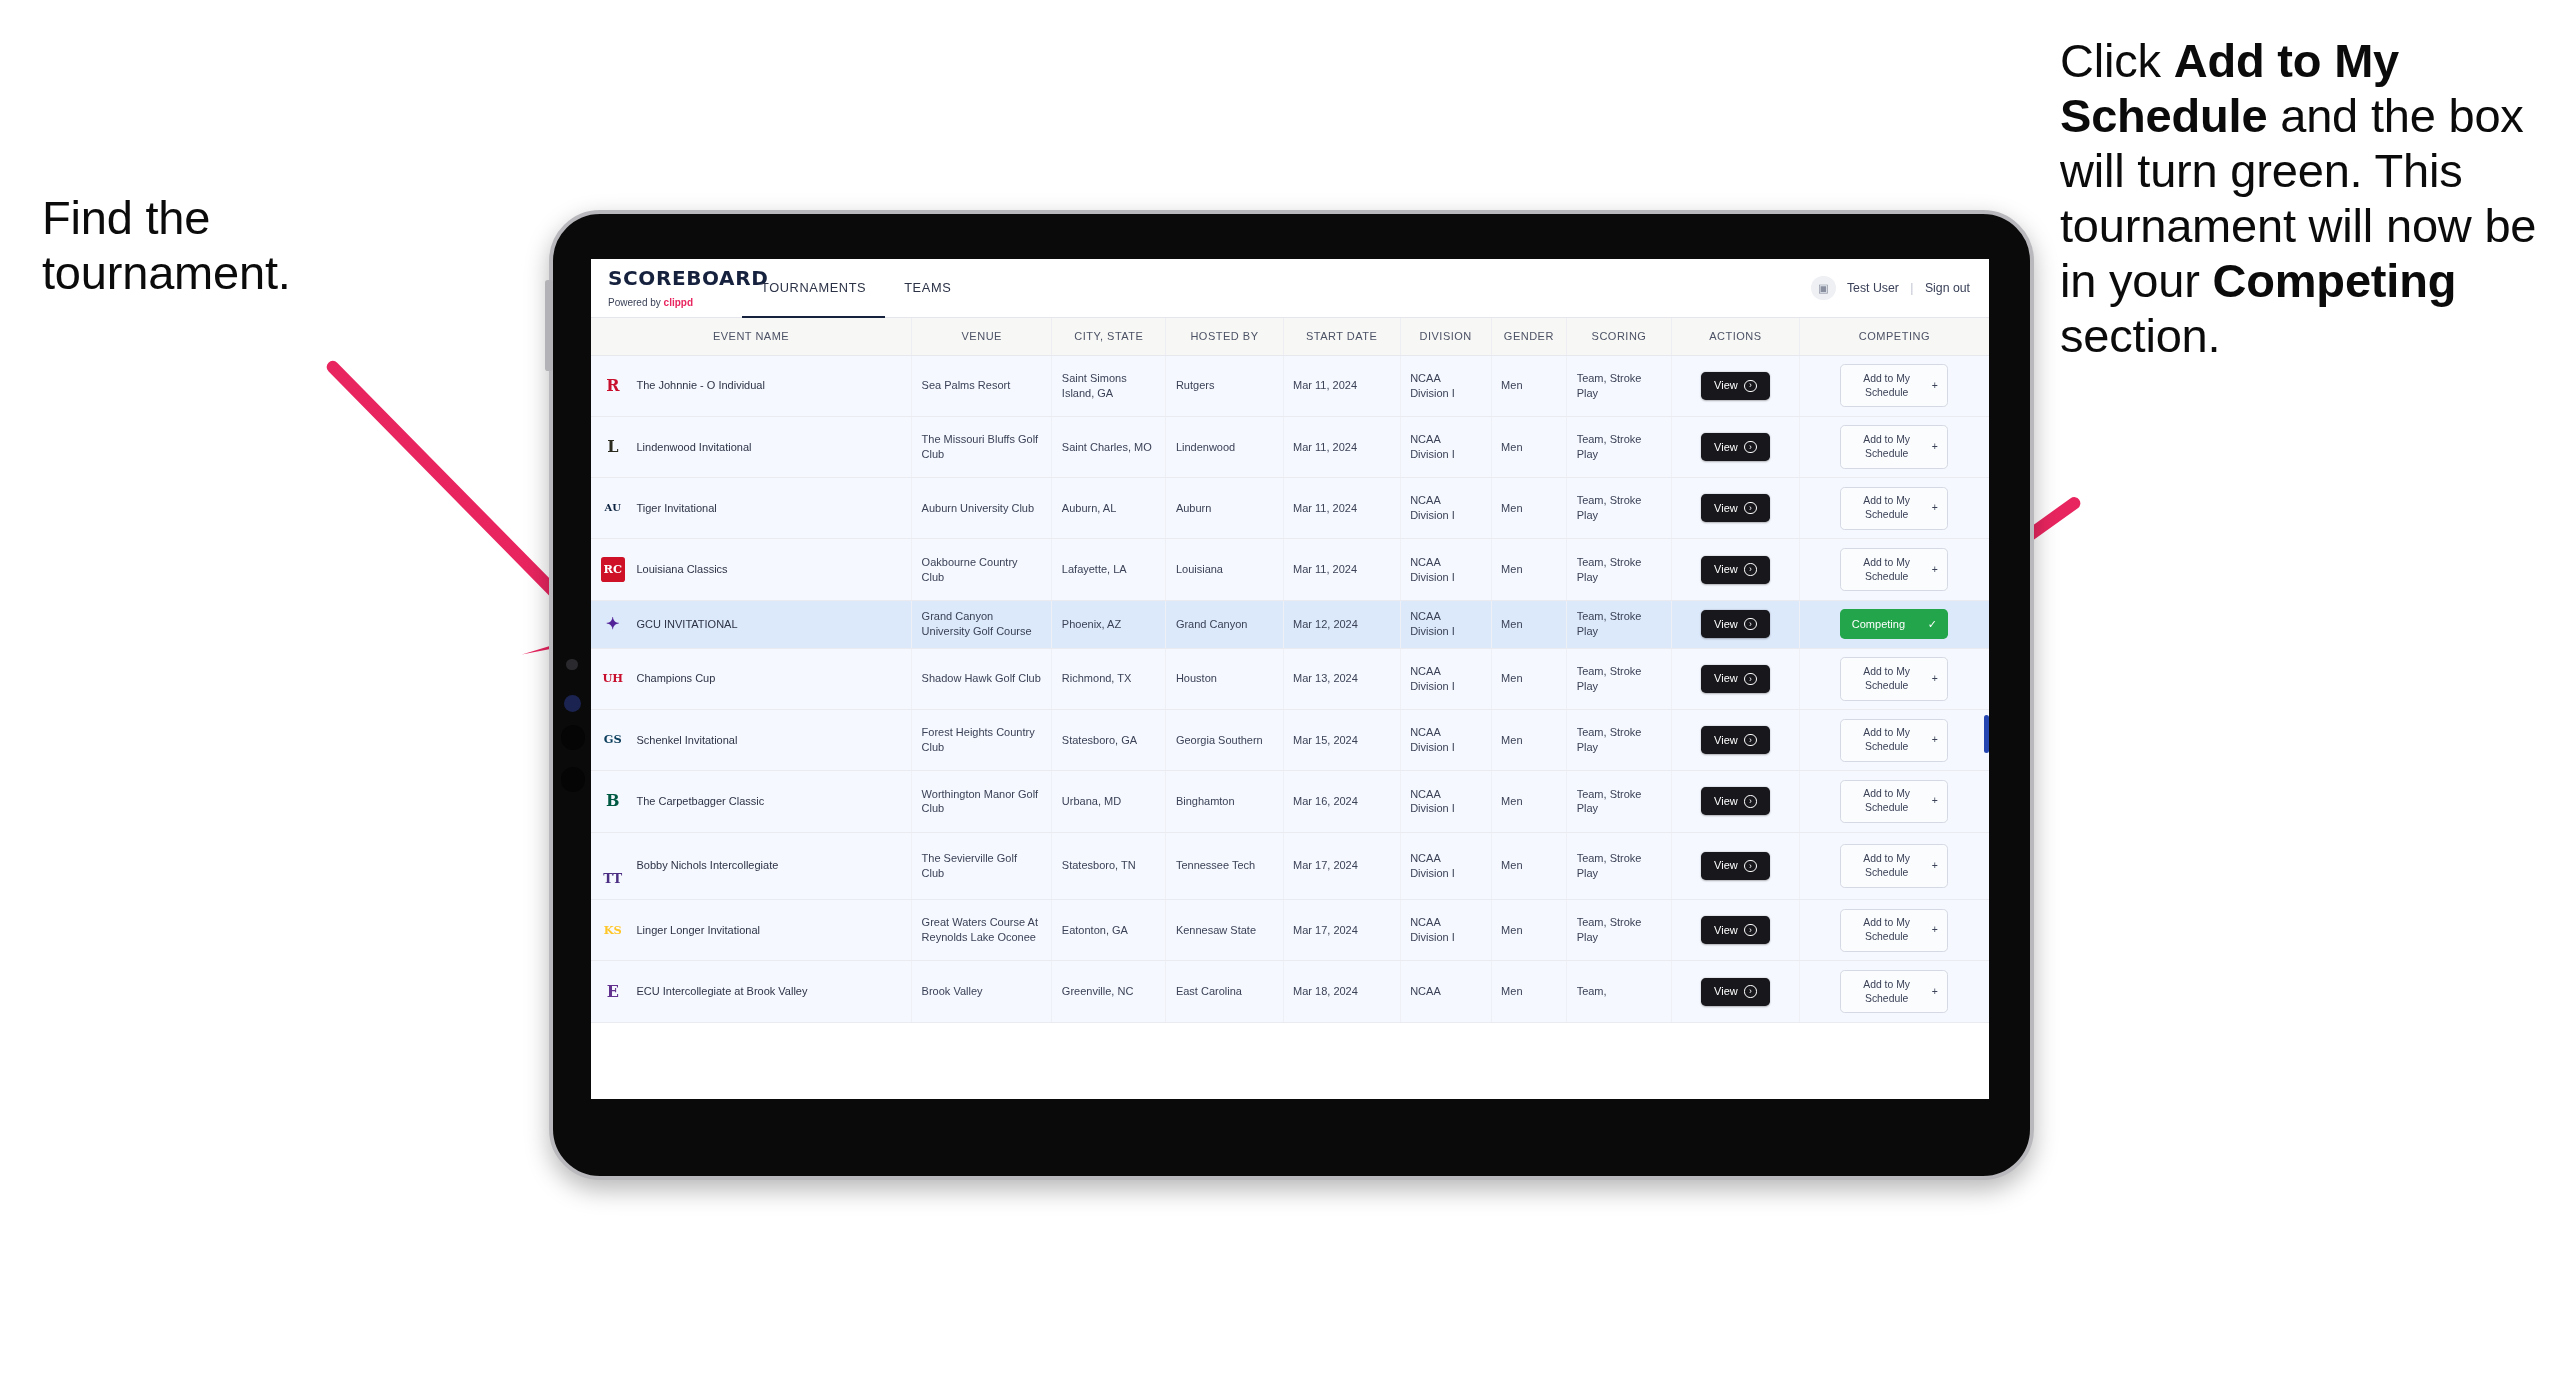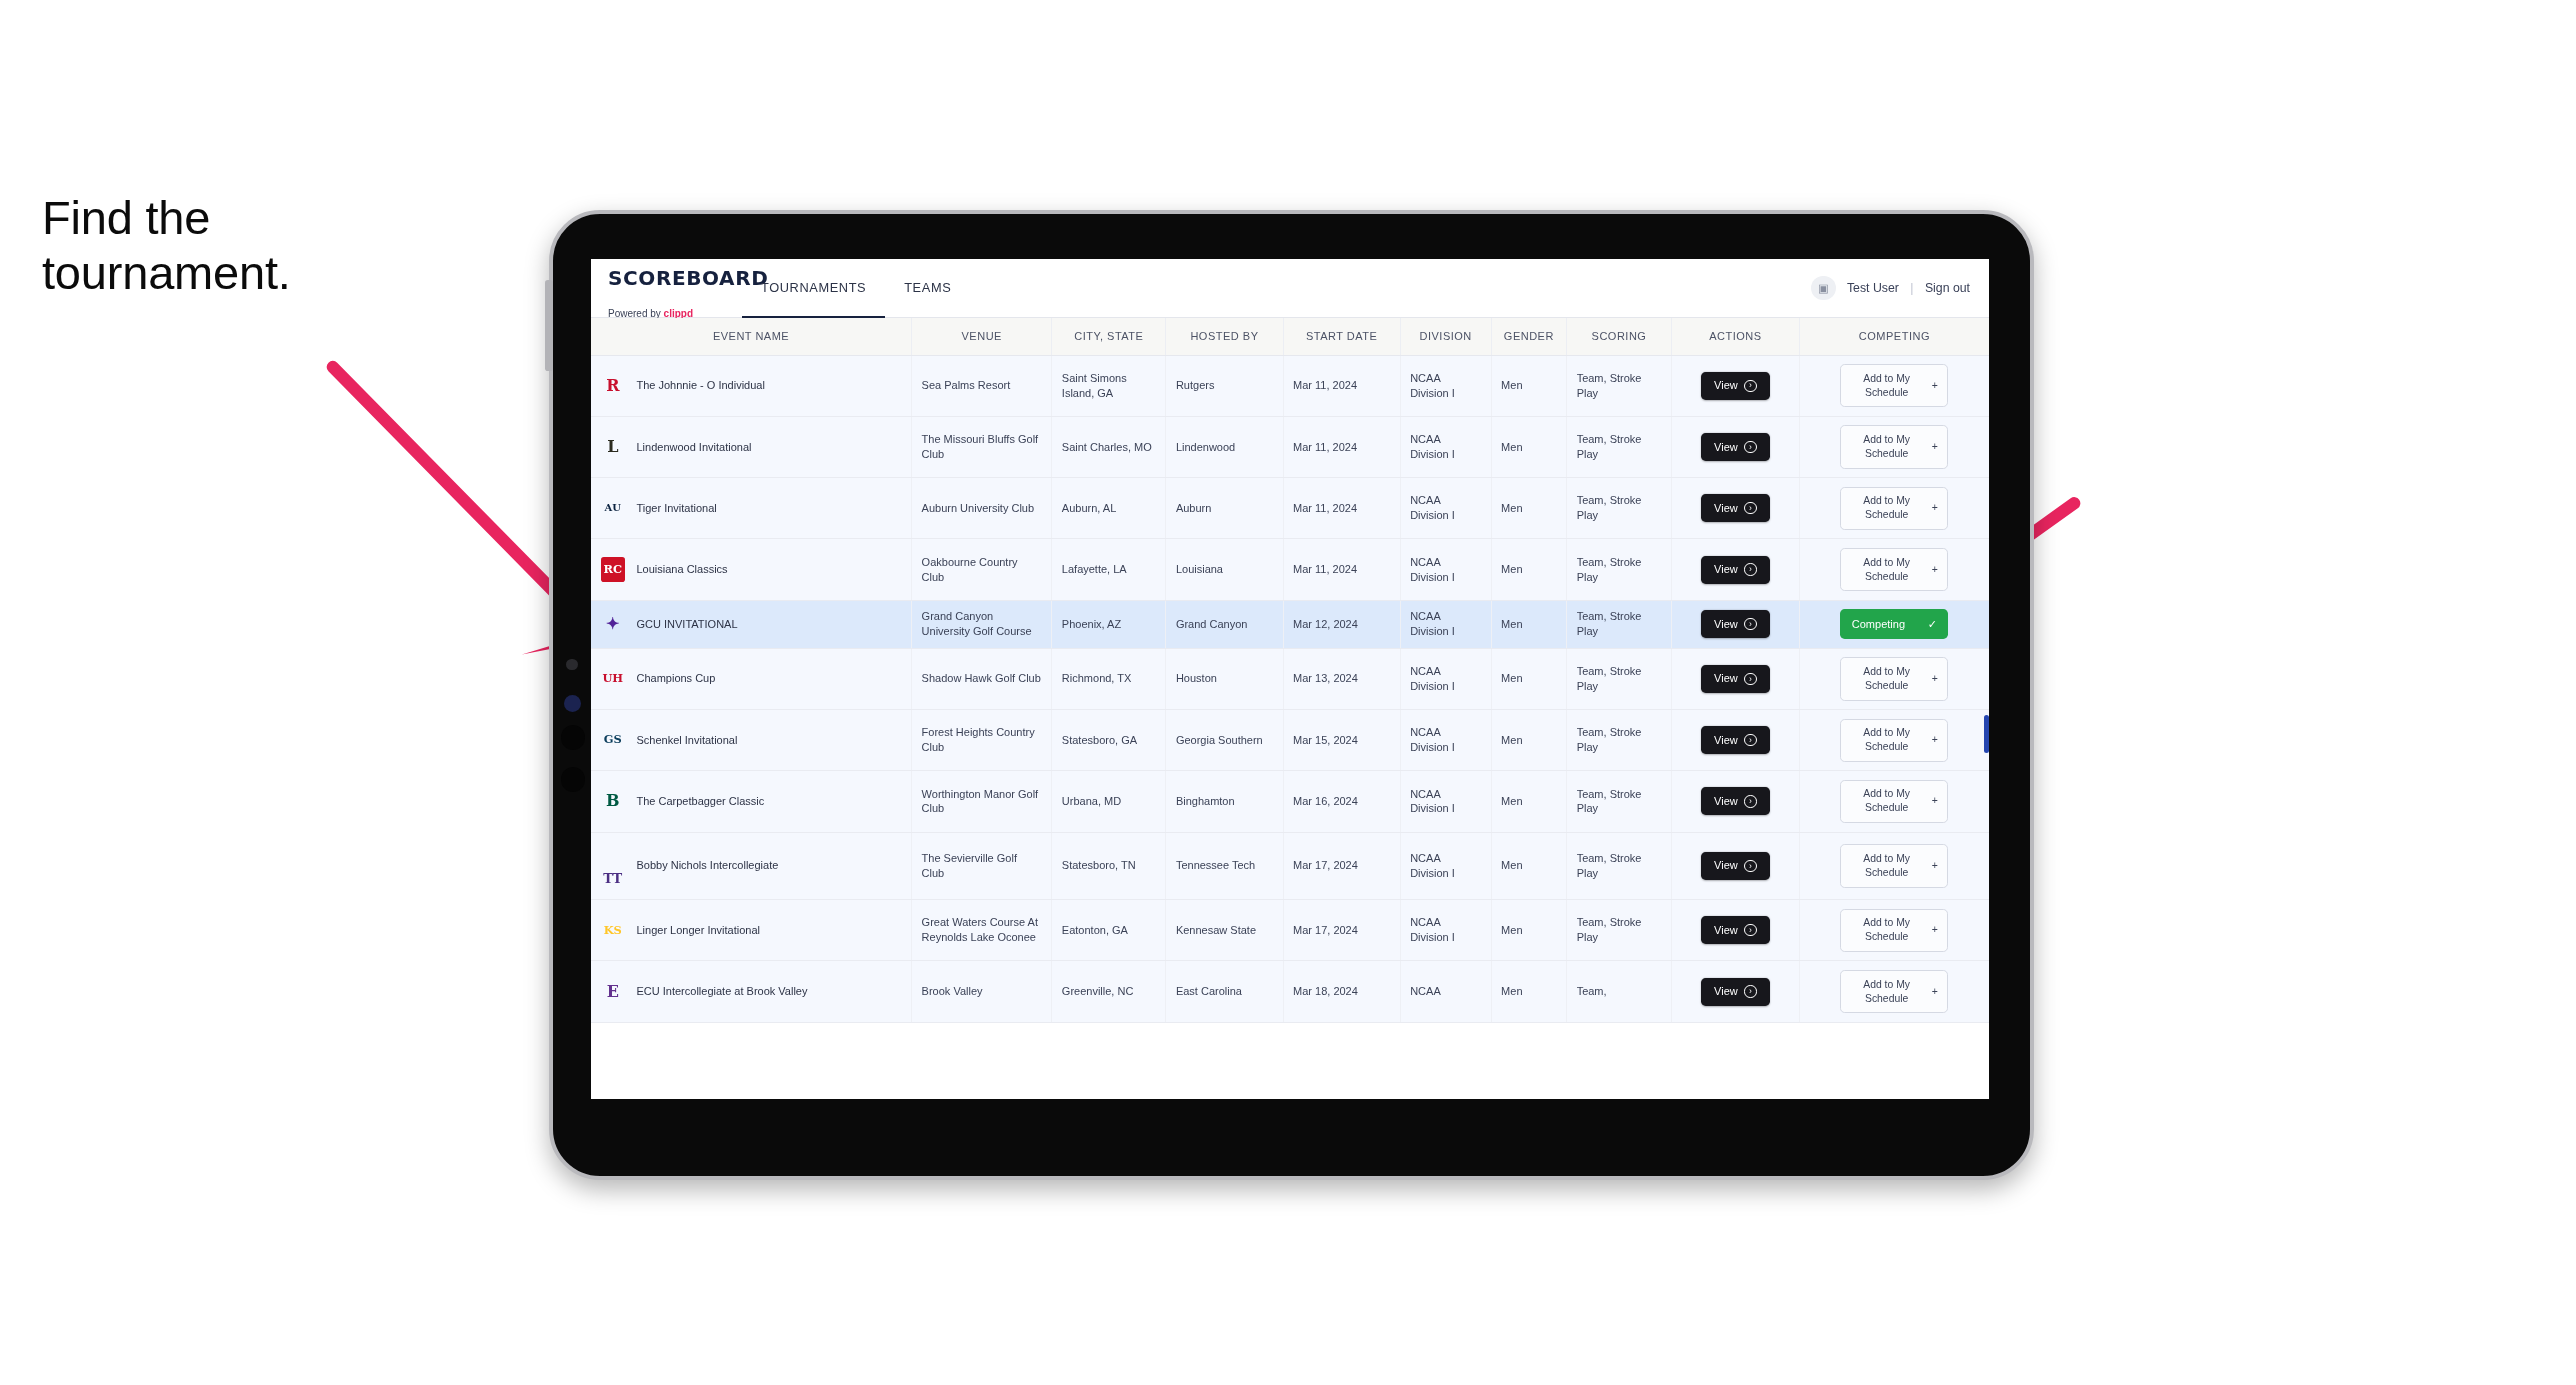--- a/index.html
+++ b/index.html
@@ -63,21 +63,21 @@
   #app-header {
     height: 59px; background: #fff; display: flex; align-items: stretch;
     border-bottom: 0.9px solid #e4e6ec; position: relative;
   }
   #brand { padding: 8.5px 0 0 17px; width: 151px; }
   #brand-title {
     font-family: "DejaVu Sans", sans-serif;
     font-weight: 700; font-size: 20px; letter-spacing: 0.6px;
     color: #16213e; line-height: 1;
   }
-  #brand-sub { font-size: 10px; color: #3b4257; margin-top: 20px; }
+  #brand-sub { font-size: 10px; color: #3b4257; margin-top: 9px; }
   #brand-sub .clippd { color: #e8255f; font-weight: 700; }
 
   .navtab {
     display: flex; align-items: center; padding: 0 19px;
     font-size: 12.8px; letter-spacing: 0.6px; color: #2c3347;
     cursor: pointer; border-bottom: 2.8px solid transparent;
     margin-bottom: -0.9px;
   }
   .navtab.active { border-bottom-color: #16213e; font-weight: 400; }
 
@@ -164,20 +164,21 @@
 </head>
 <body>
 
 <div id="stage">
 
   <div class="annot" id="annot-left">
     <div>Find the</div>
     <div>tournament.</div>
   </div>
 
+  <div class="annot" id="annot-right"><span>Click </span><b>Add to My Schedule</b><span> and the box will turn green. This tournament will now be in your </span><b>Competing</b><span> section.</span></div>
 
   <svg class="arrow-svg" id="arrow-left" style="left:312px; top:350px; width:312px; height:312px;" viewBox="0 0 330 330">
     <line x1="22" y1="18" x2="272" y2="272" stroke="#e8255f" stroke-width="13" stroke-linecap="round"></line>
     <polygon points="300,307 252,266 262,310 222,322" fill="#e8255f"></polygon>
   </svg>
 
   <svg class="arrow-svg" id="arrow-right" style="left:1849px; top:490px; width:237px; height:170px;" viewBox="0 0 250 180">
     <line x1="238" y1="14" x2="62" y2="140" stroke="#e8255f" stroke-width="13" stroke-linecap="round"></line>
     <polygon points="22,158 62,98 96,138 46,150" fill="#e8255f"></polygon>
   </svg>

